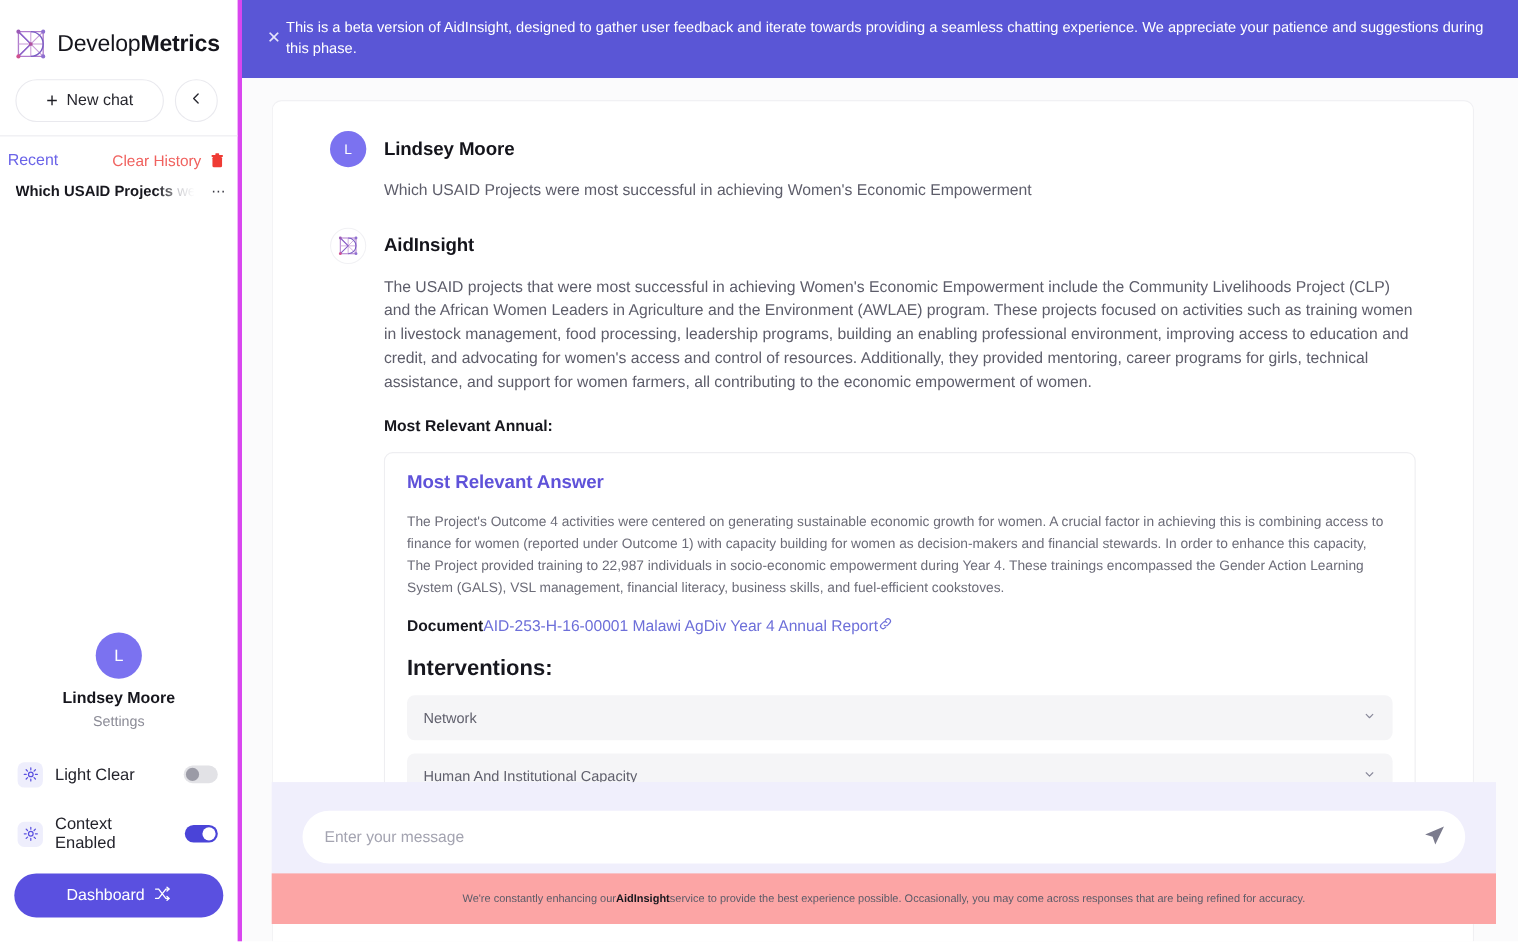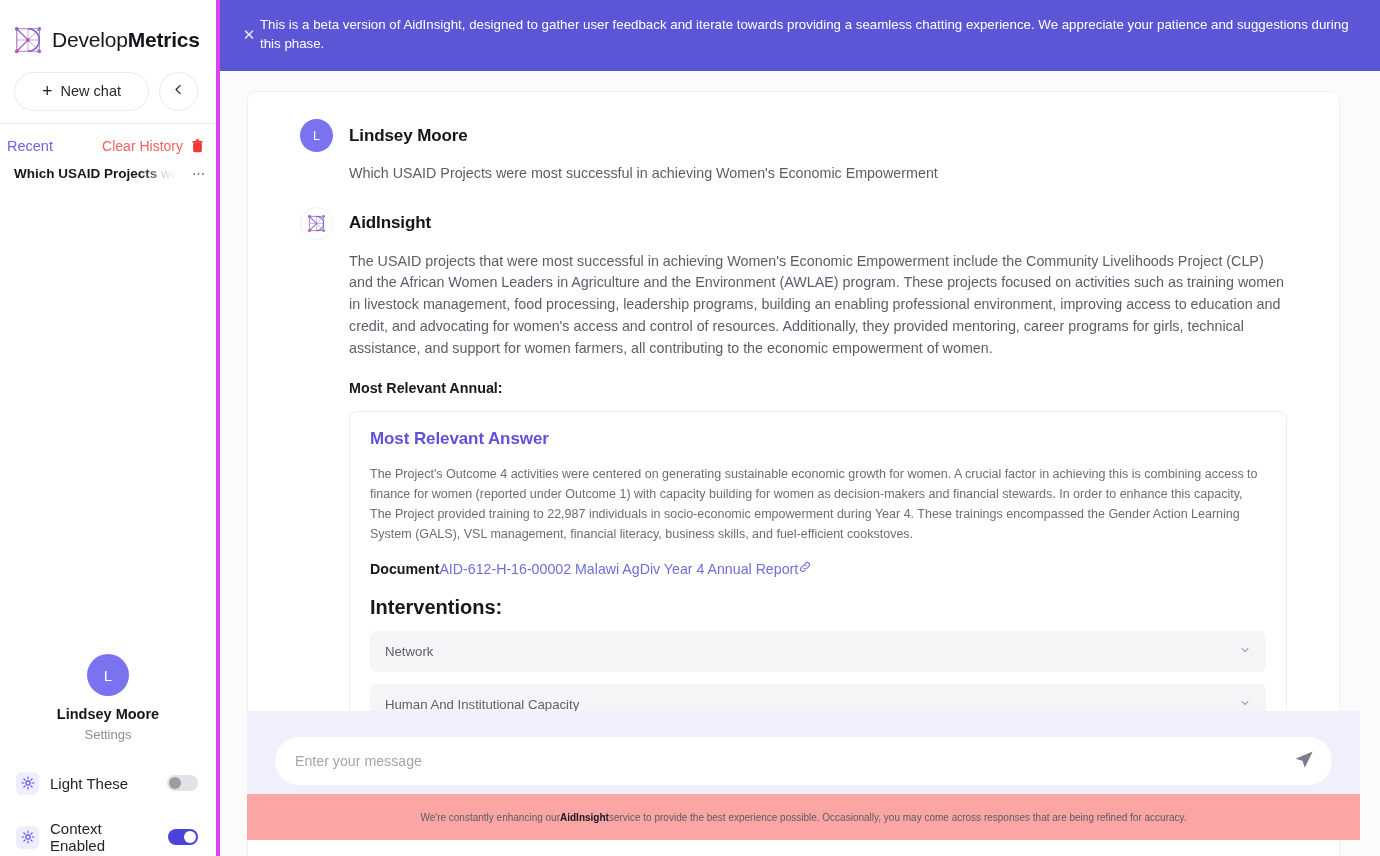--- a/index.html
+++ b/index.html
@@ -270,39 +270,48 @@
       <div class="profile-settings">Settings</div>
     </div>
 
     <div class="toggle-row">
       <span class="gear-chip">
         <svg width="14" height="14" viewBox="0 0 16 16" fill="none">
             <circle cx="8" cy="8" r="2.4" stroke="#5a50e0" stroke-width="1.3"></circle>
             <path d="M8 1.2v2M8 12.8v2M1.2 8h2M12.8 8h2M3.2 3.2l1.4 1.4M11.4 11.4l1.4 1.4M12.8 3.2l-1.4 1.4M4.6 11.4l-1.4 1.4" stroke="#5a50e0" stroke-width="1.3" stroke-linecap="round"></path>
           </svg>
       </span>
-      <span class="toggle-label">Light These</span>
+      <span class="toggle-label">Light Clear</span>
       <span class="switch">
           <span class="knob"></span>
         </span>
     </div>
 
     <div class="toggle-row">
       <span class="gear-chip">
         <svg width="14" height="14" viewBox="0 0 16 16" fill="none">
             <circle cx="8" cy="8" r="2.4" stroke="#5a50e0" stroke-width="1.3"></circle>
             <path d="M8 1.2v2M8 12.8v2M1.2 8h2M12.8 8h2M3.2 3.2l1.4 1.4M11.4 11.4l1.4 1.4M12.8 3.2l-1.4 1.4M4.6 11.4l-1.4 1.4" stroke="#5a50e0" stroke-width="1.3" stroke-linecap="round"></path>
           </svg>
       </span>
       <span class="toggle-label">Context Enabled</span>
       <span class="switch on">
           <span class="knob"></span>
         </span>
     </div>
 
+    <button class="dashboard-btn">
+      <span>Dashboard</span>
+      <span>
+        <svg width="15" height="15" viewBox="0 0 16 16" fill="none">
+            <path d="M1.5 3.5h3l7 9h3M1.5 12.5h3l7-9h3" stroke="#fff" stroke-width="1.3" stroke-linecap="round"></path>
+            <path d="M12.6 1.6l2 1.9-2 1.9M12.6 10.6l2 1.9-2 1.9" stroke="#fff" stroke-width="1.3" stroke-linecap="round" stroke-linejoin="round" fill="none"></path>
+          </svg>
+      </span>
+    </button>
   </aside>
 
   <main class="main">
 
     <div class="banner">
       <span class="banner-close">✕</span>
       <span class="banner-text">This is a beta version of AidInsight, designed to gather user feedback and iterate towards providing a seamless chatting experience. We appreciate your patience and suggestions during this phase.</span>
     </div>
 
     <div class="content-area">
@@ -335,21 +344,21 @@
           </div>
           <div class="msg-body bot-body">The USAID projects that were most successful in achieving Women's Economic Empowerment include the Community Livelihoods Project (CLP) and the African Women Leaders in Agriculture and the Environment (AWLAE) program. These projects focused on activities such as training women in livestock management, food processing, leadership programs, building an enabling professional environment, improving access to education and credit, and advocating for women's access and control of resources. Additionally, they provided mentoring, career programs for girls, technical assistance, and support for women farmers, all contributing to the economic empowerment of women.</div>
           <div class="section-label">Most Relevant Annual:</div>
         </div>
 
         <div class="answer-card">
           <div class="answer-title">Most Relevant Answer</div>
           <div class="answer-text">The Project's Outcome 4 activities were centered on generating sustainable economic growth for women. A crucial factor in achieving this is combining access to finance for women (reported under Outcome 1) with capacity building for women as decision-makers and financial stewards. In order to enhance this capacity, The Project provided training to 22,987 individuals in socio-economic empowerment during Year 4. These trainings encompassed the Gender Action Learning System (GALS), VSL management, financial literacy, business skills, and fuel-efficient cookstoves.</div>
           <div class="doc-row">
             <span class="doc-label">Document</span>
-            <span class="doc-link">AID-612-H-16-00002 Malawi AgDiv Year 4 Annual Report</span>
+            <span class="doc-link">AID-253-H-16-00001 Malawi AgDiv Year 4 Annual Report</span>
             <span class="link-icon">
               <svg width="14" height="14" viewBox="0 0 16 16" fill="none">
                   <path d="M6.6 9.4a2.6 2.6 0 0 0 3.7 0l2.1-2.1a2.6 2.6 0 0 0-3.7-3.7l-.9.9" stroke="#6d6fd9" stroke-width="1.2" stroke-linecap="round"></path>
                   <path d="M9.4 6.6a2.6 2.6 0 0 0-3.7 0L3.6 8.7a2.6 2.6 0 0 0 3.7 3.7l.9-.9" stroke="#6d6fd9" stroke-width="1.2" stroke-linecap="round"></path>
                 </svg>
             </span>
           </div>
           <div class="interv-label">Interventions:</div>
 
           <div class="accordion">

